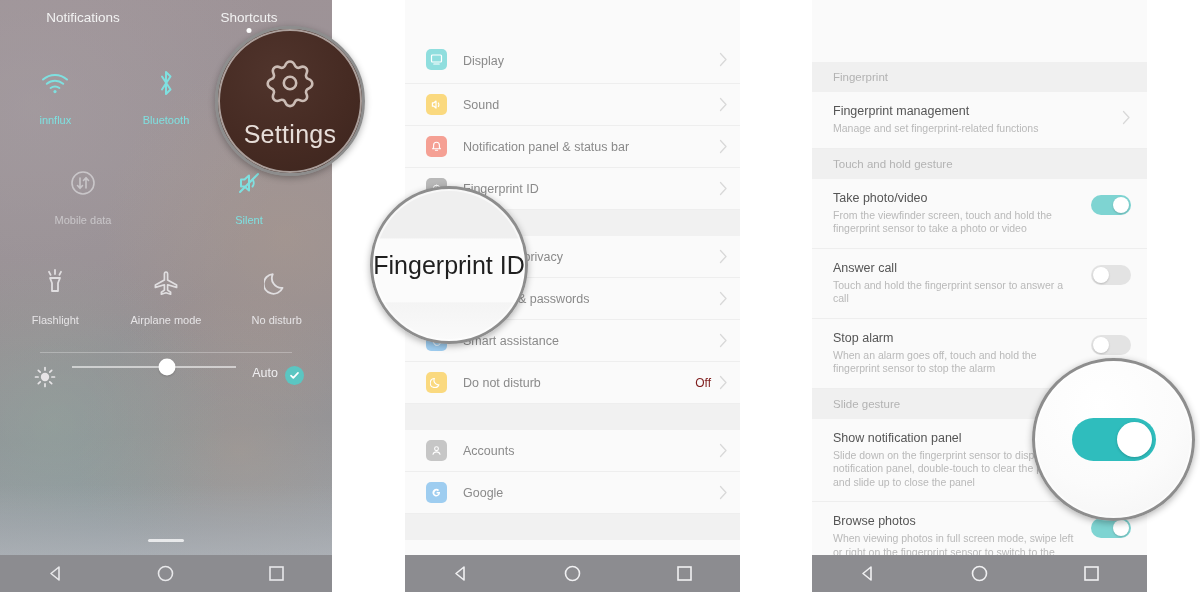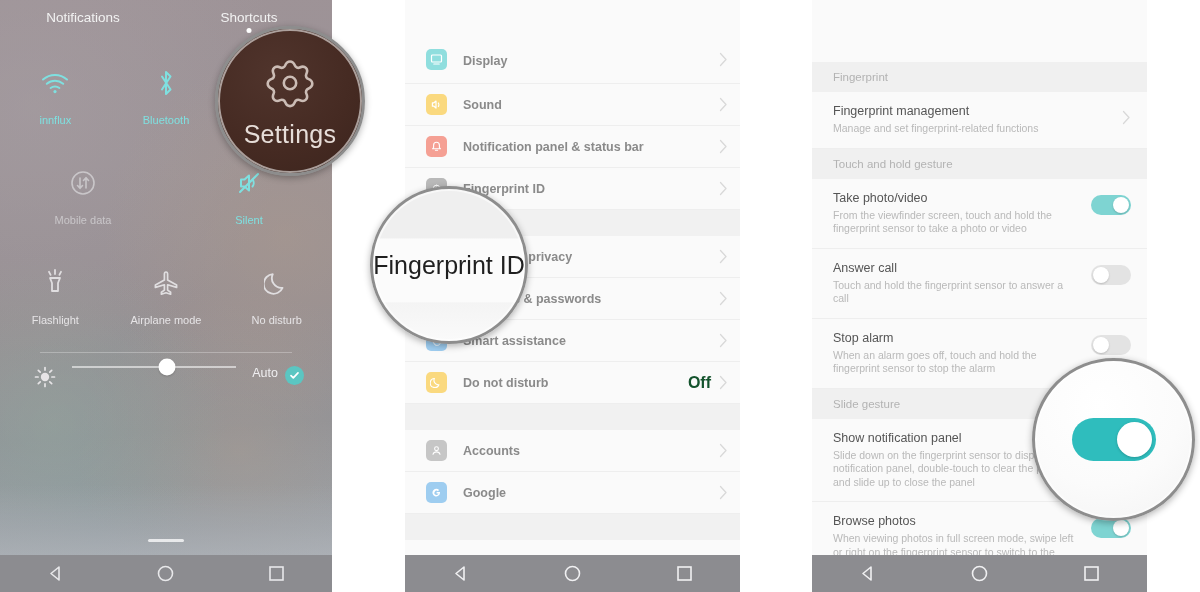--- a/index.html
+++ b/index.html
@@ -107,28 +107,27 @@
   .group-head{
     height:30px; background:#f0f0f0; display:flex; align-items:center;
     padding-left:21px; font-size:11.5px; color:#b3b3b3;
   }
   .spacer-band{ height:26px; background:#f1f1f1; }
 
   .row{
     position:relative; height:42px; background:#fafafa;
     display:flex; align-items:center; padding:0 12px 0 21px;
     border-bottom:1px solid #eeeeee;
-    font-weight:bold;
   }
   .row .tile{
     width:21px; height:21px; border-radius:5px; margin-right:16px;
     display:flex; align-items:center; justify-content:center; flex:none;
   }
   .row .r-label{ flex:1; font-size:12.5px; color:#8a8a8a; }
-  .row .r-value{ font-size:16px; color:#14532d; margin-right:8px; }
+  .row .r-value{ font-size:12px; color:#7f1d1d; margin-right:8px; }
   .chev{ flex:none; opacity:.45; }
   .chev svg{ display:block; }
 
   
   .frow{
     position:relative; background:#fafafa; padding:11px 16px 12px 21px;
     border-bottom:1px solid #eeeeee; display:flex; align-items:flex-start;
   }
   .frow .ftext{ flex:1; padding-right:12px; }
   .frow .ftitle{ font-size:12.5px; color:#555; line-height:16px; }

